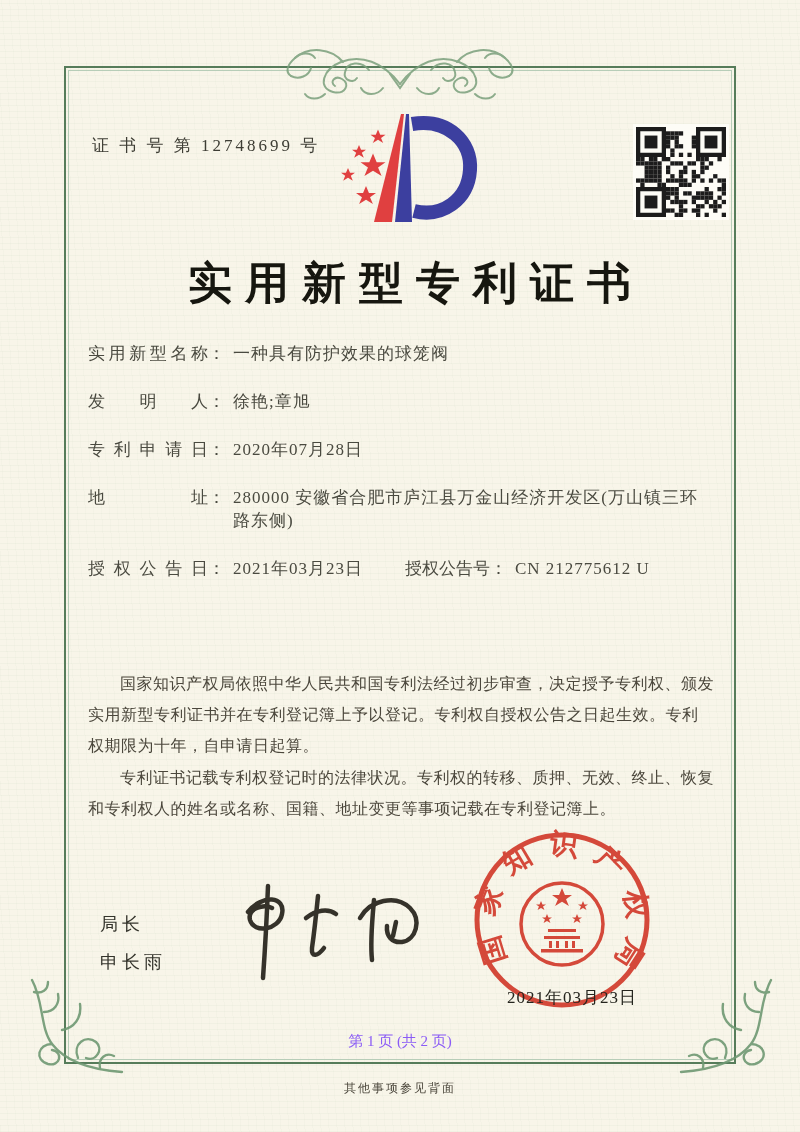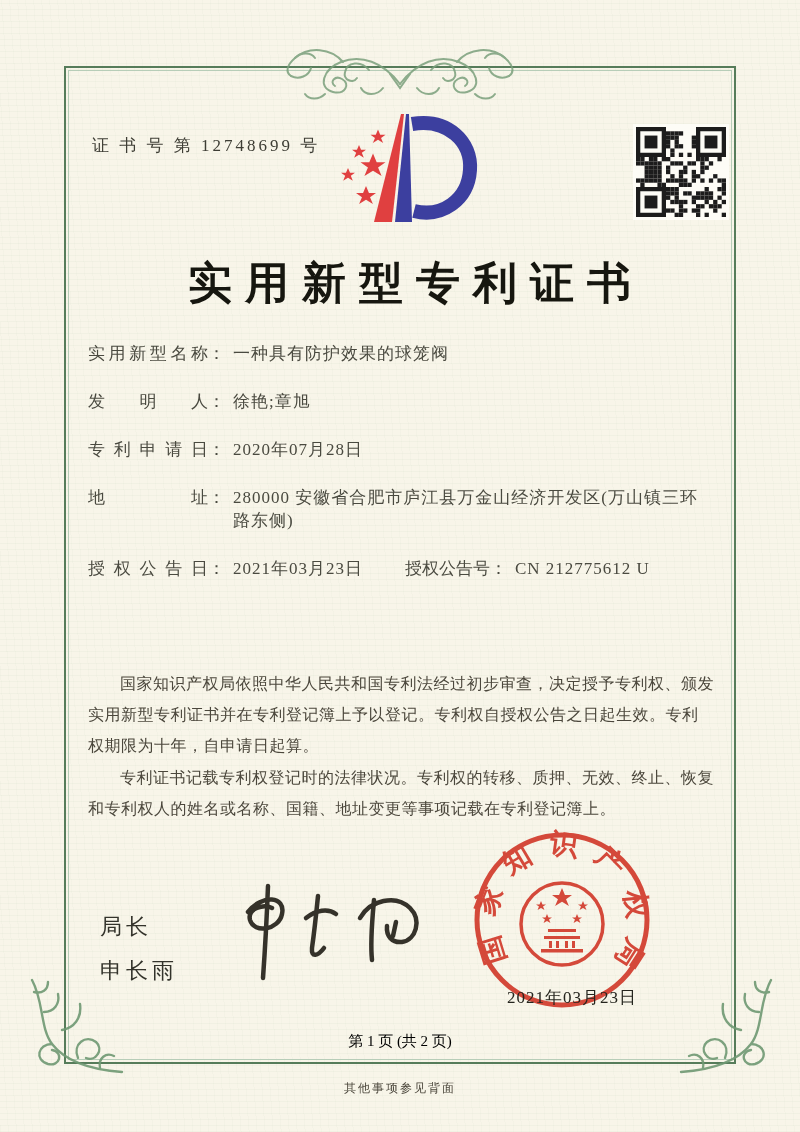--- a/index.html
+++ b/index.html
@@ -21,28 +21,28 @@
     font-size:44px;font-weight:600;letter-spacing:13px;color:#16160f;}
   .content{position:absolute;left:88px;top:342px;width:624px;font-size:17px;color:#4a4a40;}
   .frow{margin-bottom:25px;line-height:23px;white-space:nowrap;}
   .flabel{display:inline-block;width:120px;text-align:justify;text-align-last:justify;vertical-align:top;}
   .fcolon{display:inline-block;margin-right:8px;vertical-align:top;}
   .fvalue{display:inline-block;vertical-align:top;letter-spacing:1px;}
   .fvalue.wrap{white-space:normal;width:470px;}
   .gpair2{margin-left:42px;}
   .paras{position:absolute;left:88px;top:668px;width:626px;font-size:16px;line-height:1.95;color:#4b473c;}
   .paras p{margin:0;text-indent:2em;letter-spacing:0.5px;}
-  .sig-block{position:absolute;left:100px;top:912px;font-size:22px;color:#33332b;
+  .sig-block{position:absolute;left:100px;top:912px;font-size:18px;color:#33332b;
     font-family:"Liberation Sans","DejaVu Sans",sans-serif;}
   .sig-block div{margin-bottom:14px;letter-spacing:4px;}
   .signature{position:absolute;left:218px;top:878px;}
   .seal{position:absolute;left:467px;top:828px;}
   .seal-date{position:absolute;left:482px;top:986px;width:180px;text-align:center;
     font-size:17px;color:#25251e;letter-spacing:1px;}
-  .page-info{position:absolute;left:0;top:1032px;width:100%;text-align:center;font-size:15px;color:#000000;}
+  .page-info{position:absolute;left:0;top:1032px;width:100%;text-align:center;font-size:15px;color:#8b5cf6;}
   .back-note{position:absolute;left:0;top:1080px;width:100%;text-align:center;font-size:12px;color:#4b473c;letter-spacing:2px;}
   .ornament-top{position:absolute;left:279px;top:42px;}
   .ornament-bl{position:absolute;left:22px;top:972px;}
   .ornament-br{position:absolute;left:663px;top:972px;transform:scaleX(-1);}
 </style>
 </head>
 <body>
 
 <div class="frame">
   <div class="frame-inner"></div>

